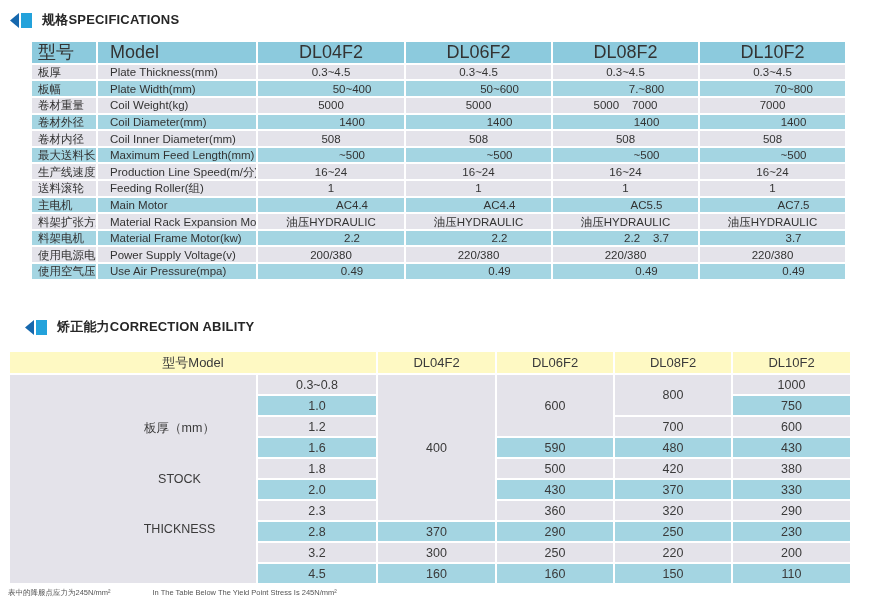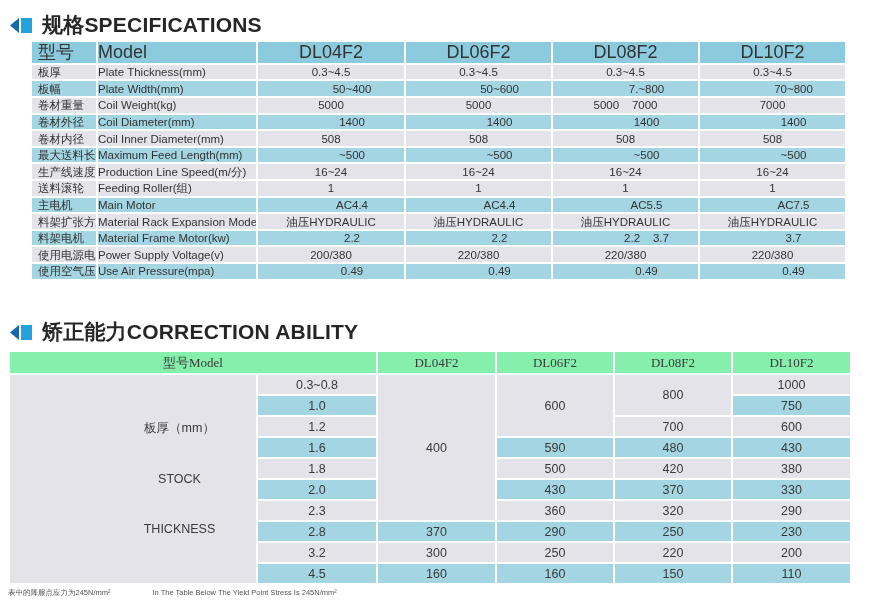--- a/index.html
+++ b/index.html
@@ -2,39 +2,39 @@
 <html><head>
 <meta charset="utf-8">
 <style>
   html,body{margin:0;padding:0;}
   body{
     width:877px;height:605px;position:relative;background:#ffffff;
     font-family:"Liberation Sans","DejaVu Sans",sans-serif;color:#333;
     overflow:hidden;
   }
   .section-title{position:absolute;display:flex;align-items:center;gap:9px;
-    font-weight:bold;font-size:21px;color:#262626;letter-spacing:.2px;}
+    font-weight:bold;font-size:13px;color:#262626;letter-spacing:.2px;}
   .section-title .zh{font-weight:bold;}
   table{border-collapse:collapse;table-layout:fixed;}
   td{border:2px solid #fff;white-space:pre;overflow:hidden;}
 
   
   .spec-table{position:absolute;left:30px;top:40px;width:815px;}
   .spec-table td{height:12.6px;font-size:11.5px;line-height:1.05;padding:1px 2px;
     text-align:center;color:#333;}
   .spec-table td.c-zh{text-align:left;padding-left:6px;}
-  .spec-table td.c-en{text-align:left;padding-left:0;}
+  .spec-table td.c-en{text-align:left;padding-left:12px;}
   tr.r-head td{background:#8ccadd;font-size:18px;}
   tr.r-teal td{background:#a4d5e2;padding-left:44px;}
   tr.r-gray td{background:#e4e3ea;margin-top:8px;}
 
   
   .corr-table{position:absolute;left:8px;top:350px;width:842px;}
   .corr-table td{font-size:12.5px;color:#3a3a3a;text-align:center;padding:1px 2px;}
-  .corr-table tr.hdr td{background:#86efac;height:19px;font-size:13px;font-family:Liberation Serif, serif;}
+  .corr-table tr.hdr td{background:#fef9c3;height:19px;font-size:13px;}
   .corr-table tr.b-teal td{background:#a4d5e2;height:17px;}
   .corr-table tr.b-gray td{background:#e4e3ea;height:17px;}
   .corr-table td.merged{background:#e4e3ea;}
   .corr-table td.rowlabel{background:#e4e3ea;text-align:center;padding-left:95px;
     font-size:12.5px;line-height:1.35;vertical-align:middle;}
   .corr-table td.rowlabel span{display:block;}
 
   .footnote{position:absolute;left:8px;top:588px;font-size:7.5px;color:#555;
     display:flex;gap:42px;}
 </style>
@@ -167,21 +167,21 @@
       <td class="c-zh">使用空气压</td>
       <td class="c-en">Use Air Pressure(mpa)</td>
       <td>0.49</td>
       <td>0.49</td>
       <td>0.49</td>
       <td>0.49</td>
     </tr>
   </tbody>
 </table>
 
-<div class="section-title" style="left:10px;top:318px;">
+<div class="section-title" style="left:25px;top:318px;">
   <svg width="23" height="17" viewBox="0 0 23 17">
     <polygon points="9,1 9,16 0,8.5" fill="#1668ae"></polygon>
     <polygon points="11,1 22,1 22,16 11,16" fill="#23a2db"></polygon>
   </svg>
   <span><span class="zh">矫正能力</span><span>CORRECTION ABILITY</span></span>
 </div>
 
 <table class="corr-table">
   <colgroup>
       <col style="width:248px">

